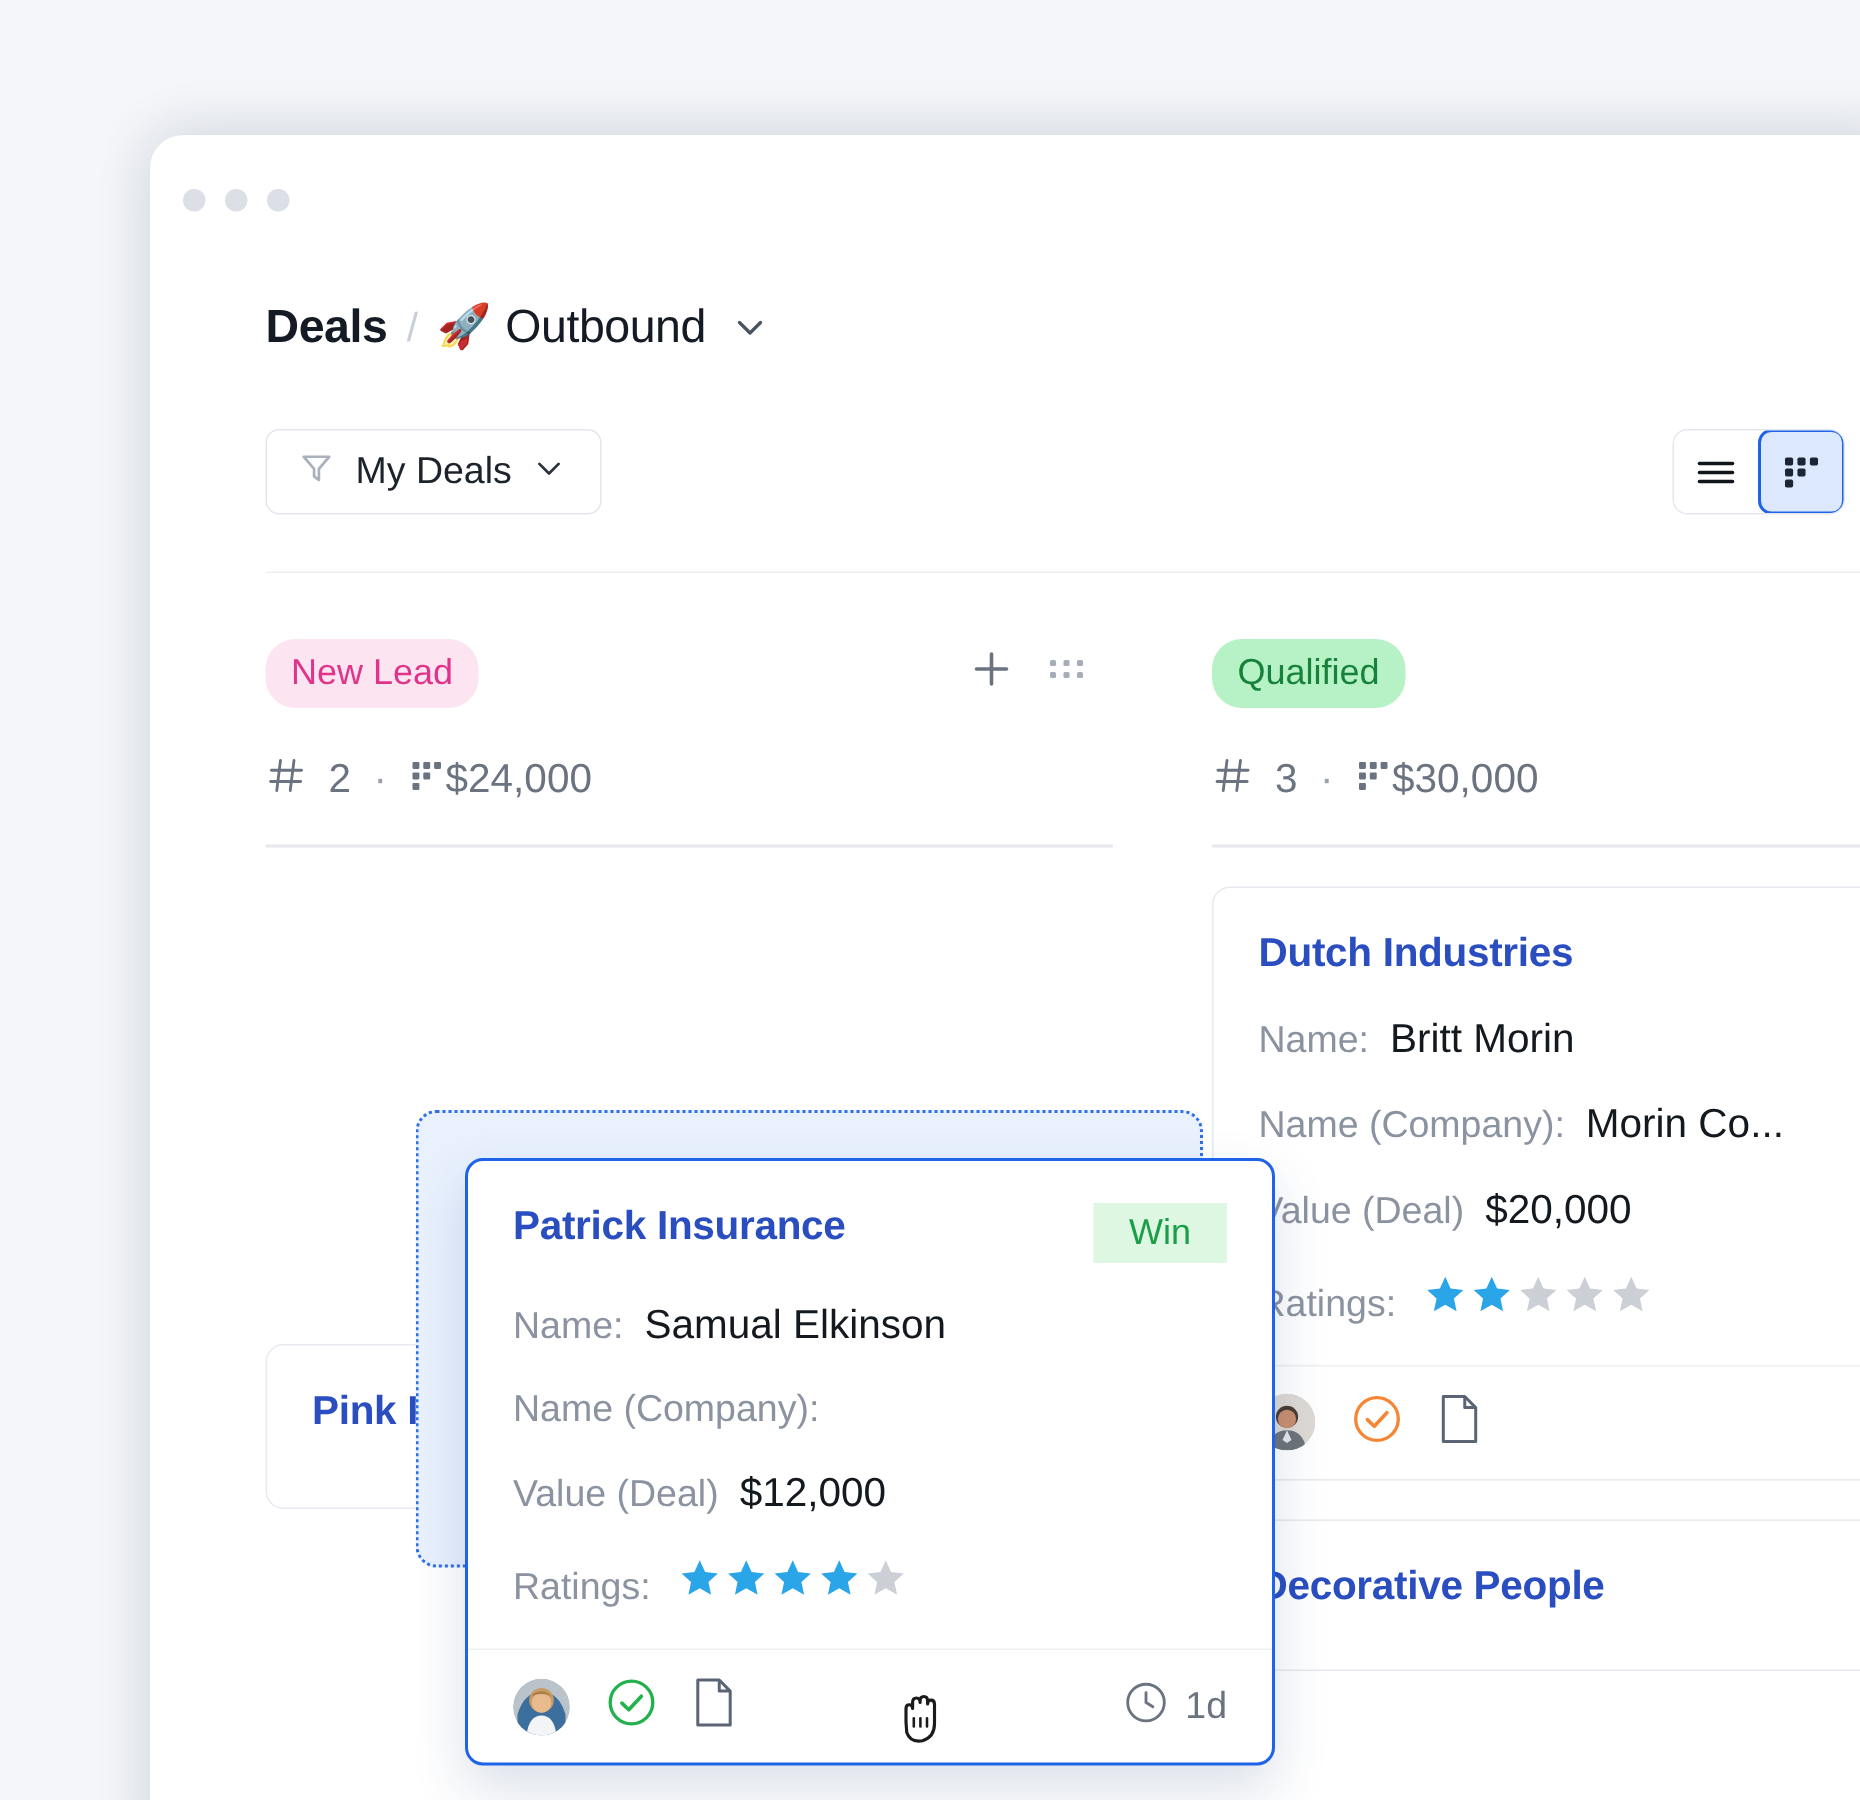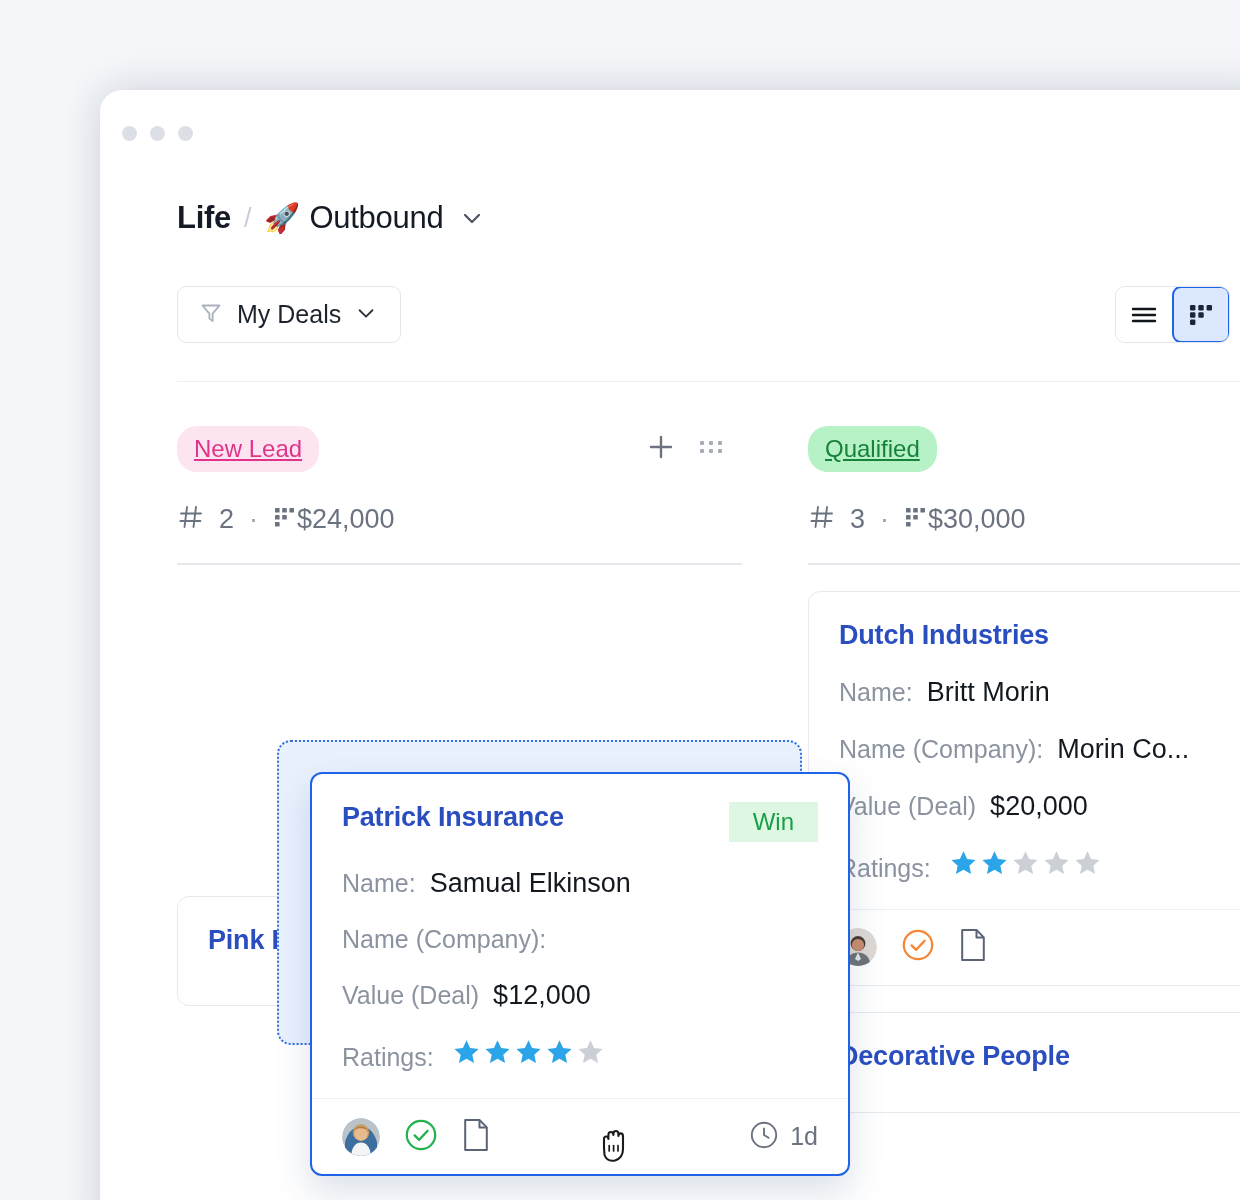--- a/index.html
+++ b/index.html
@@ -65,21 +65,21 @@
                      margin: -1.4px -1.4px -1.4px 0; width: 58px; }
 
   #divider { height: 1.4px; background: #eceef2; margin-top: 38px; margin-right: 0; }
 
   
   #board { display: flex; gap: 66px; margin-top: 44px; }
   .column { width: 565px; flex: 0 0 565px; }
 
   .col-head { display: flex; align-items: center; justify-content: space-between; height: 45px; }
   .stage-badge {
-    font-size: 24px; padding: 9px 17px; border-radius: 20px; display: inline-block; text-decoration: underline;
+    font-size: 24px; padding: 9px 17px; border-radius: 20px; display: inline-block;
   }
   .col-actions { display: flex; align-items: center; gap: 22px; padding-right: 18px; }
 
   .col-stats { display: flex; align-items: center; gap: 0; margin-top: 30px; height: 36px; }
   .stat-count { font-size: 27px; color: #6b7380; margin-left: 14px; }
   .stat-dot { font-size: 27px; color: #9aa1ad; margin: 0 15px; }
   .stat-value { font-size: 27px; color: #6b7380; }
 
   .col-rule { height: 1.4px; background: #e6e8ed; margin-top: 26px; width: 565px; }
 
@@ -144,21 +144,21 @@
 
   <div id="titlebar">
     <span class="dot"></span>
     <span class="dot"></span>
     <span class="dot"></span>
   </div>
 
   <div id="content">
 
     <div id="breadcrumb">
-      <span id="crumb-deals">Life</span>
+      <span id="crumb-deals">Deals</span>
       <span id="crumb-sep">/</span>
       <span id="crumb-emoji">🚀</span>
       <span id="crumb-view">Outbound</span>
       <span id="crumb-chevron">
         <svg width="26" height="26" viewBox="0 0 26 26">
             <path d="M6 10 L13 17 L20 10" fill="none" stroke="#4a5360" stroke-width="2.2" stroke-linecap="round" stroke-linejoin="round"></path>
           </svg>
       </span>
     </div>
 

